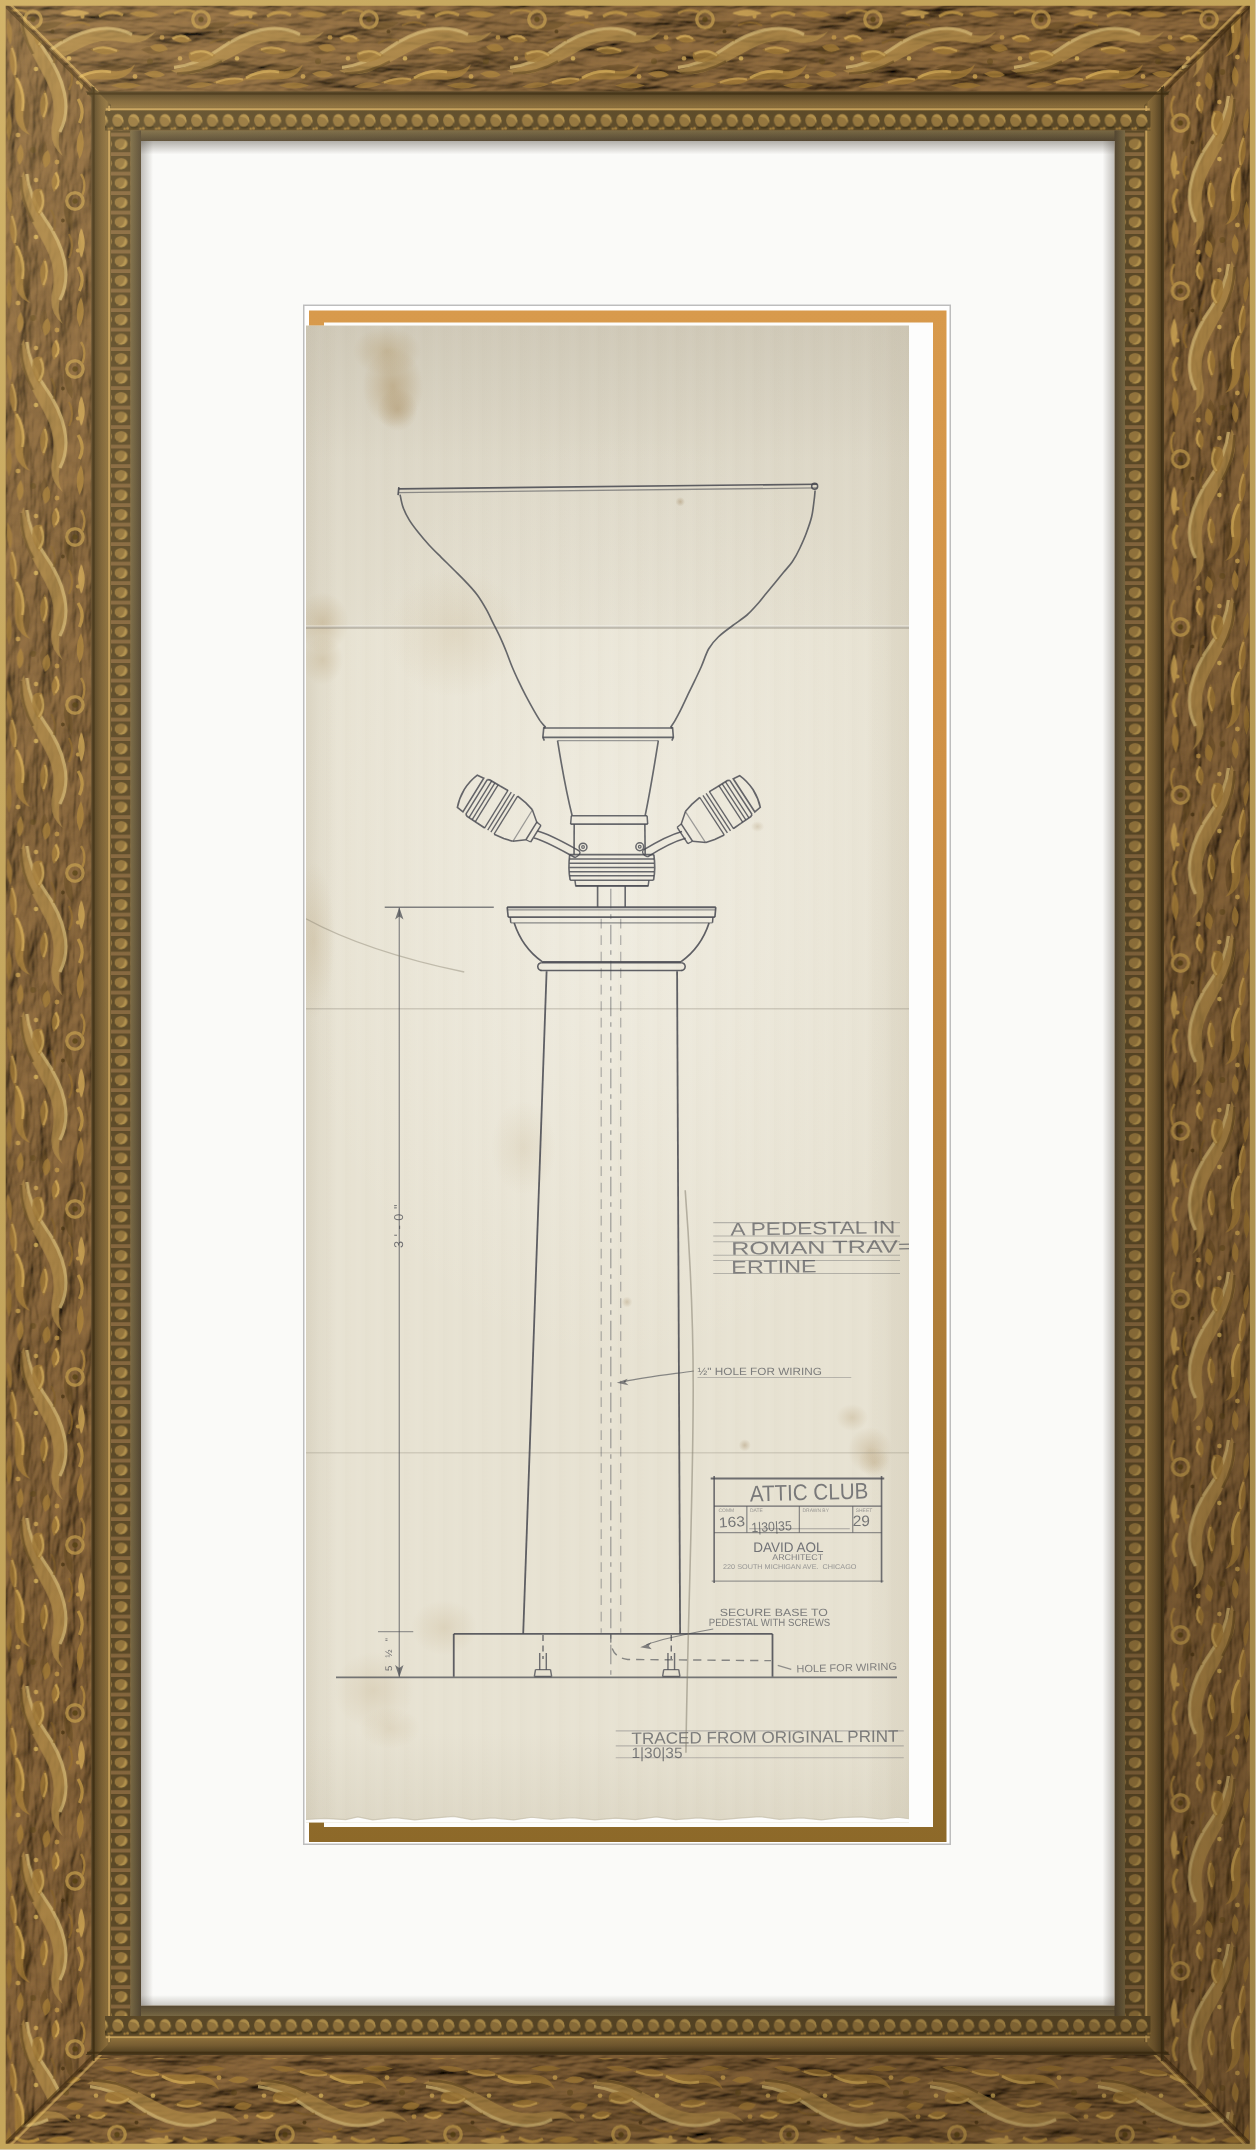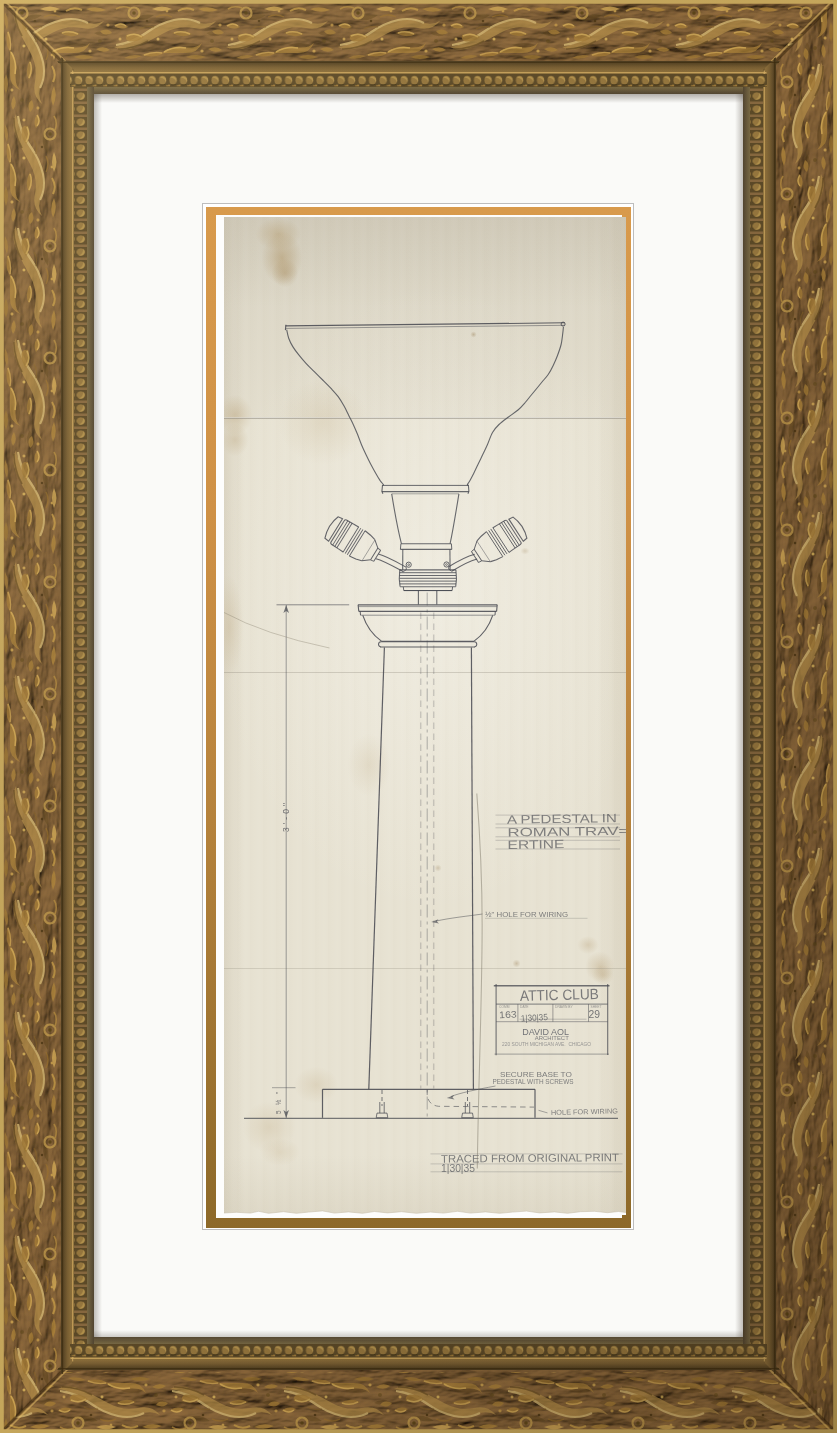--- a/index.html
+++ b/index.html
@@ -233,21 +233,21 @@
 <div class="abs" style="left:735px;top:94px;width:8px;height:1243px;background:linear-gradient(-90deg,rgba(70,62,52,0.32),rgba(70,62,52,0))"></div>
 
 <div class="abs" style="left:94px;top:1330px;width:649px;height:7px;background:linear-gradient(rgba(70,62,52,0),rgba(70,62,52,0.25))"></div>
 
 <div class="abs" style="left:202px;top:203px;width:432px;height:1027px;background:#ffffff;border:1.5px solid #bdbdbd;box-sizing:border-box"></div>
 
 <div class="abs" style="left:206px;top:206.5px;width:424.5px;height:1021px;background:linear-gradient(#d89a4c 0%,#cf9146 30%,#b5823c 60%,#8d6929 100%)"></div>
 
 <div class="abs" style="left:215.5px;top:214.5px;width:406px;height:1003px;background:#fdfdfc"></div>
 
-<div class="abs" style="left:224px;top:216.5px;width:402px;height:998px;background:#e7e2d2;overflow:hidden">
+<div class="abs" style="left:204px;top:216.5px;width:402px;height:998px;background:#e7e2d2;overflow:hidden">
 
 <div class="abs" style="left:0;top:0;width:402px;height:998px;background:
 repeating-linear-gradient(90deg, rgba(180,170,150,0.035) 0px, rgba(180,170,150,0) 5px, rgba(255,255,255,0.03) 9px, rgba(180,170,150,0) 13px),
 linear-gradient(180deg, rgba(190,183,166,0.35) 0%, rgba(196,189,170,0.12) 20.2%, rgba(196,188,168,0) 20.3%),
 linear-gradient(180deg, rgba(196,188,168,0.4) 0%, rgba(196,188,168,0) 9%),
 linear-gradient(0deg, rgba(200,192,170,0.3) 0%, rgba(200,192,170,0) 6%),
 linear-gradient(90deg, rgba(190,180,158,0.28) 0%, rgba(190,180,158,0) 5%),
 linear-gradient(-90deg, rgba(196,186,162,0.33) 0%, rgba(196,186,162,0) 7%),
 radial-gradient(ellipse 300px 420px at 52% 38%, rgba(248,246,238,0.5), rgba(248,246,238,0) 75%)"></div>
 

